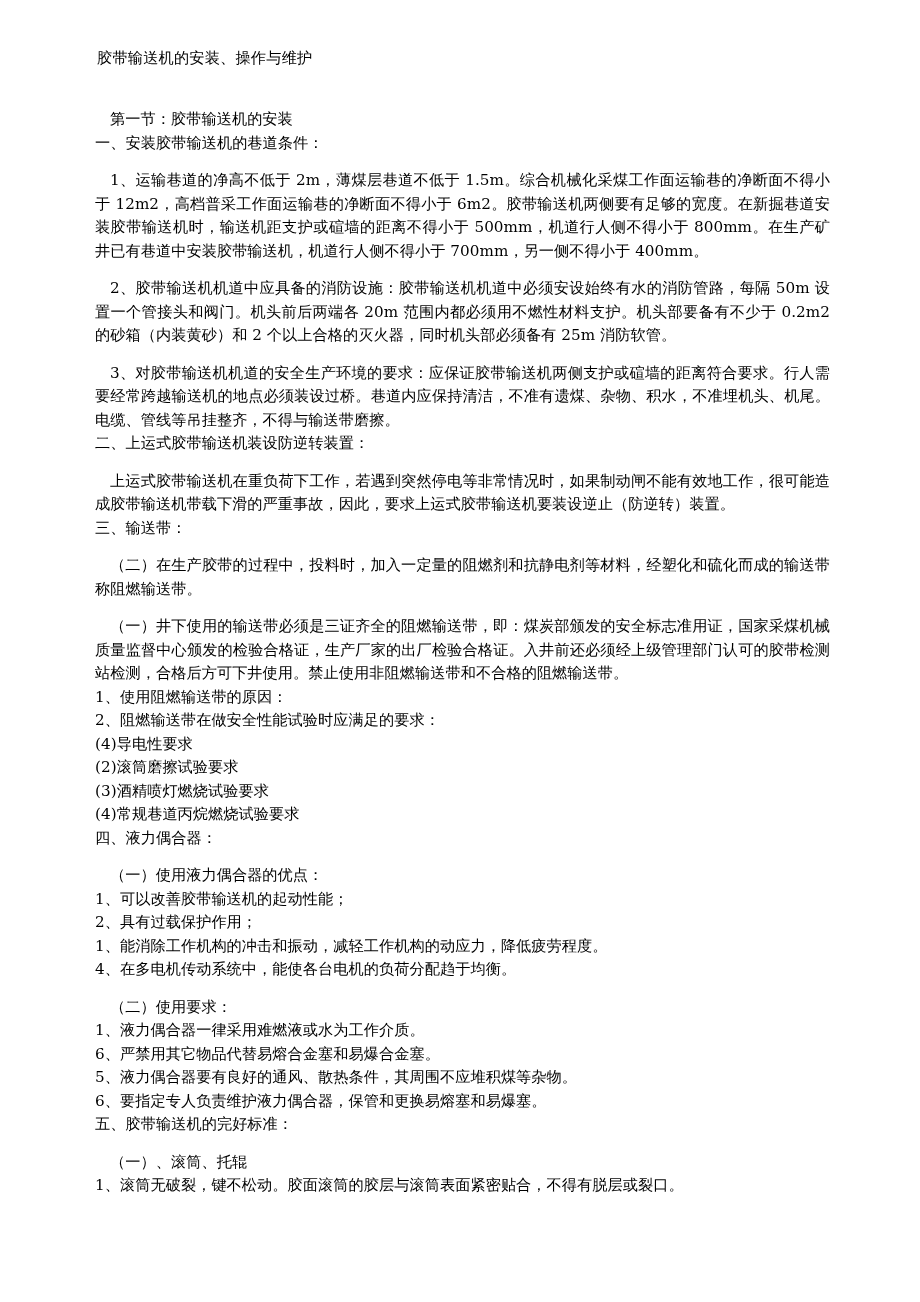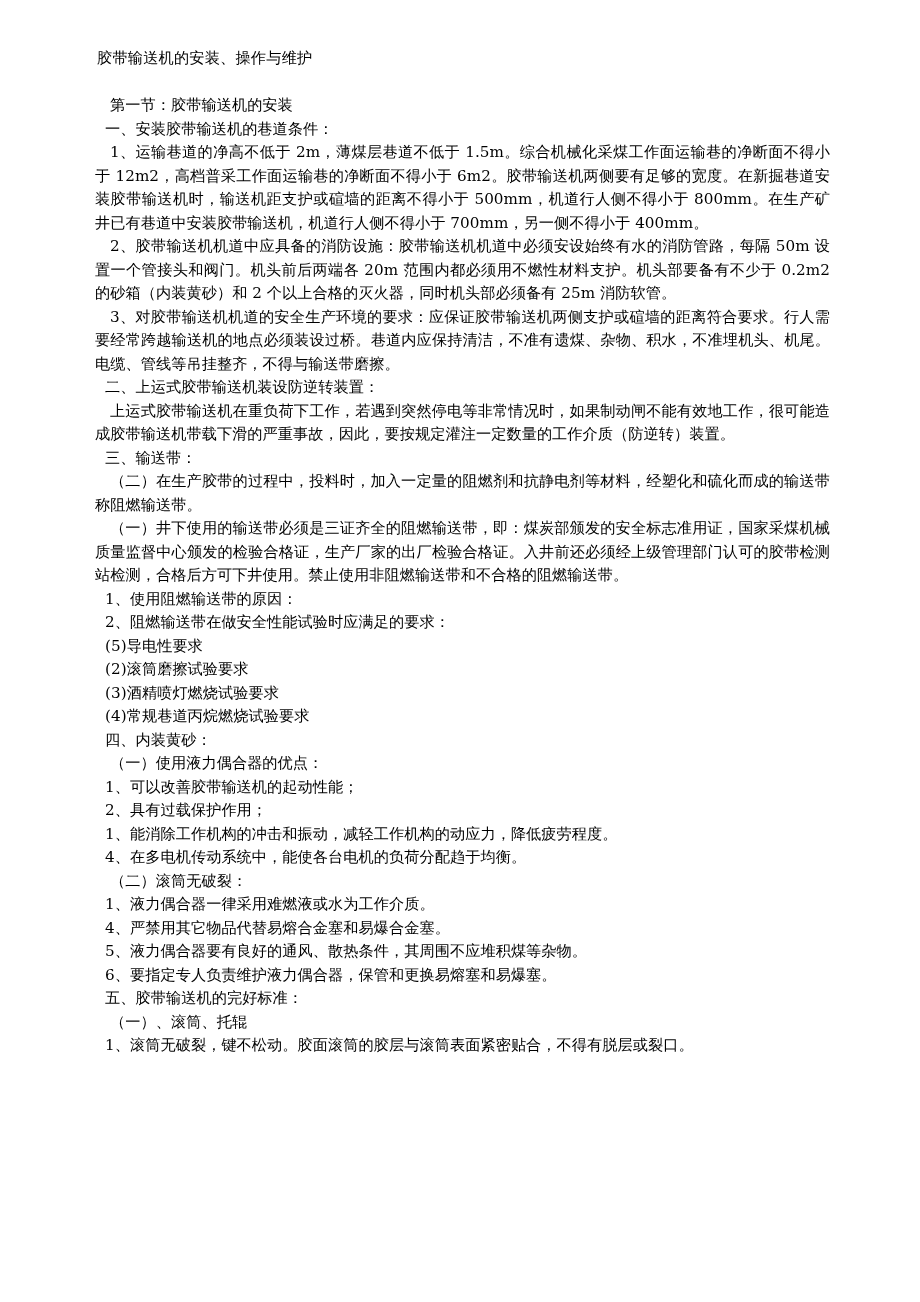--- a/index.html
+++ b/index.html
@@ -37,61 +37,61 @@
     font-size: 15.2px;
     line-height: 23.5px;
     letter-spacing: 0.05px;
     margin: 0;
     text-align: justify;
     text-justify: inter-ideograph;
     white-space: pre-wrap;
     word-break: break-all;
   }
   
-  .indent-1 { text-indent: 15px; }
-  .indent-0 { text-indent: 0; margin-left: 10px; }
+  .indent-1 { text-indent: 15px; margin-top: 14px; }
+  .indent-0 { text-indent: 0; }
   .body-block {
     width: 735px;
   }
 </style>
 </head>
 <body>
 
 <div id="page">
 
   <div class="doc-title">胶带输送机的安装、操作与维护</div>
 
   <div class="spacer-line"></div>
 
   <div class="body-block" id="body-block">
       <p class="para indent-1">第一节：胶带输送机的安装</p>
       <p class="para indent-0">一、安装胶带输送机的巷道条件：</p>
       <p class="para indent-1">1、运输巷道的净高不低于 2m，薄煤层巷道不低于 1.5m。综合机械化采煤工作面运输巷的净断面不得小于 12m2，高档普采工作面运输巷的净断面不得小于 6m2。胶带输送机两侧要有足够的宽度。在新掘巷道安装胶带输送机时，输送机距支护或碹墙的距离不得小于 500mm，机道行人侧不得小于 800mm。在生产矿井已有巷道中安装胶带输送机，机道行人侧不得小于 700mm，另一侧不得小于 400mm。</p>
       <p class="para indent-1">2、胶带输送机机道中应具备的消防设施：胶带输送机机道中必须安设始终有水的消防管路，每隔 50m 设置一个管接头和阀门。机头前后两端各 20m 范围内都必须用不燃性材料支护。机头部要备有不少于 0.2m2 的砂箱（内装黄砂）和 2 个以上合格的灭火器，同时机头部必须备有 25m 消防软管。</p>
       <p class="para indent-1">3、对胶带输送机机道的安全生产环境的要求：应保证胶带输送机两侧支护或碹墙的距离符合要求。行人需要经常跨越输送机的地点必须装设过桥。巷道内应保持清洁，不准有遗煤、杂物、积水，不准埋机头、机尾。电缆、管线等吊挂整齐，不得与输送带磨擦。</p>
       <p class="para indent-0">二、上运式胶带输送机装设防逆转装置：</p>
-      <p class="para indent-1">上运式胶带输送机在重负荷下工作，若遇到突然停电等非常情况时，如果制动闸不能有效地工作，很可能造成胶带输送机带载下滑的严重事故，因此，要按规定灌注一定数量的工作介质（防逆转）装置。</p>
+      <p class="para indent-1">上运式胶带输送机在重负荷下工作，若遇到突然停电等非常情况时，如果制动闸不能有效地工作，很可能造成胶带输送机带载下滑的严重事故，因此，要求上运式胶带输送机要装设逆止（防逆转）装置。</p>
       <p class="para indent-0">三、输送带：</p>
       <p class="para indent-1">（二）在生产胶带的过程中，投料时，加入一定量的阻燃剂和抗静电剂等材料，经塑化和硫化而成的输送带称阻燃输送带。</p>
       <p class="para indent-1">（一）井下使用的输送带必须是三证齐全的阻燃输送带，即：煤炭部颁发的安全标志准用证，国家采煤机械质量监督中心颁发的检验合格证，生产厂家的出厂检验合格证。入井前还必须经上级管理部门认可的胶带检测站检测，合格后方可下井使用。禁止使用非阻燃输送带和不合格的阻燃输送带。</p>
       <p class="para indent-0">1、使用阻燃输送带的原因：</p>
       <p class="para indent-0">2、阻燃输送带在做安全性能试验时应满足的要求：</p>
-      <p class="para indent-0">(5)导电性要求</p>
+      <p class="para indent-0">(4)导电性要求</p>
       <p class="para indent-0">(2)滚筒磨擦试验要求</p>
       <p class="para indent-0">(3)酒精喷灯燃烧试验要求</p>
       <p class="para indent-0">(4)常规巷道丙烷燃烧试验要求</p>
-      <p class="para indent-0">四、内装黄砂：</p>
+      <p class="para indent-0">四、液力偶合器：</p>
       <p class="para indent-1">（一）使用液力偶合器的优点：</p>
       <p class="para indent-0">1、可以改善胶带输送机的起动性能；</p>
       <p class="para indent-0">2、具有过载保护作用；</p>
       <p class="para indent-0">1、能消除工作机构的冲击和振动，减轻工作机构的动应力，降低疲劳程度。</p>
       <p class="para indent-0">4、在多电机传动系统中，能使各台电机的负荷分配趋于均衡。</p>
-      <p class="para indent-1">（二）滚筒无破裂：</p>
+      <p class="para indent-1">（二）使用要求：</p>
       <p class="para indent-0">1、液力偶合器一律采用难燃液或水为工作介质。</p>
-      <p class="para indent-0">4、严禁用其它物品代替易熔合金塞和易爆合金塞。</p>
+      <p class="para indent-0">6、严禁用其它物品代替易熔合金塞和易爆合金塞。</p>
       <p class="para indent-0">5、液力偶合器要有良好的通风、散热条件，其周围不应堆积煤等杂物。</p>
       <p class="para indent-0">6、要指定专人负责维护液力偶合器，保管和更换易熔塞和易爆塞。</p>
       <p class="para indent-0">五、胶带输送机的完好标准：</p>
       <p class="para indent-1">（一）、滚筒、托辊</p>
       <p class="para indent-0">1、滚筒无破裂，键不松动。胶面滚筒的胶层与滚筒表面紧密贴合，不得有脱层或裂口。</p>
     </div>
 
 </div>
 
 </body></html>

